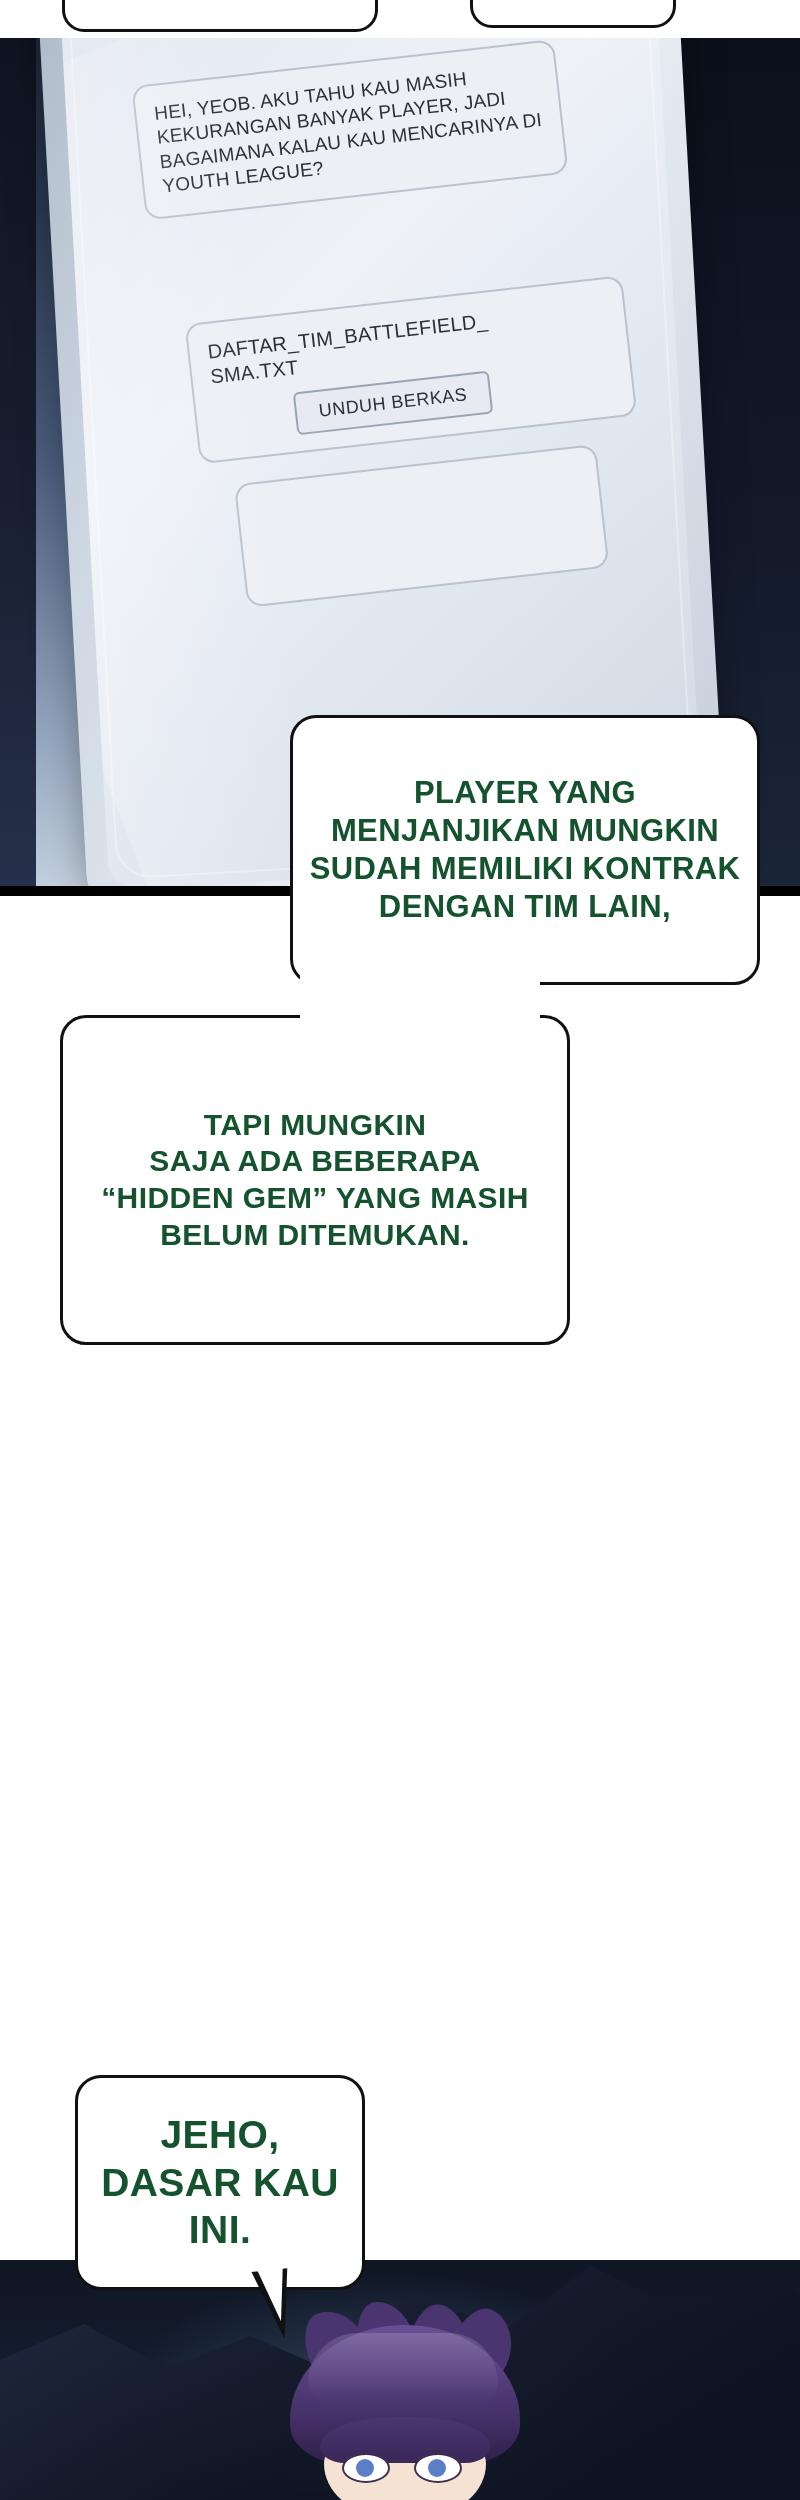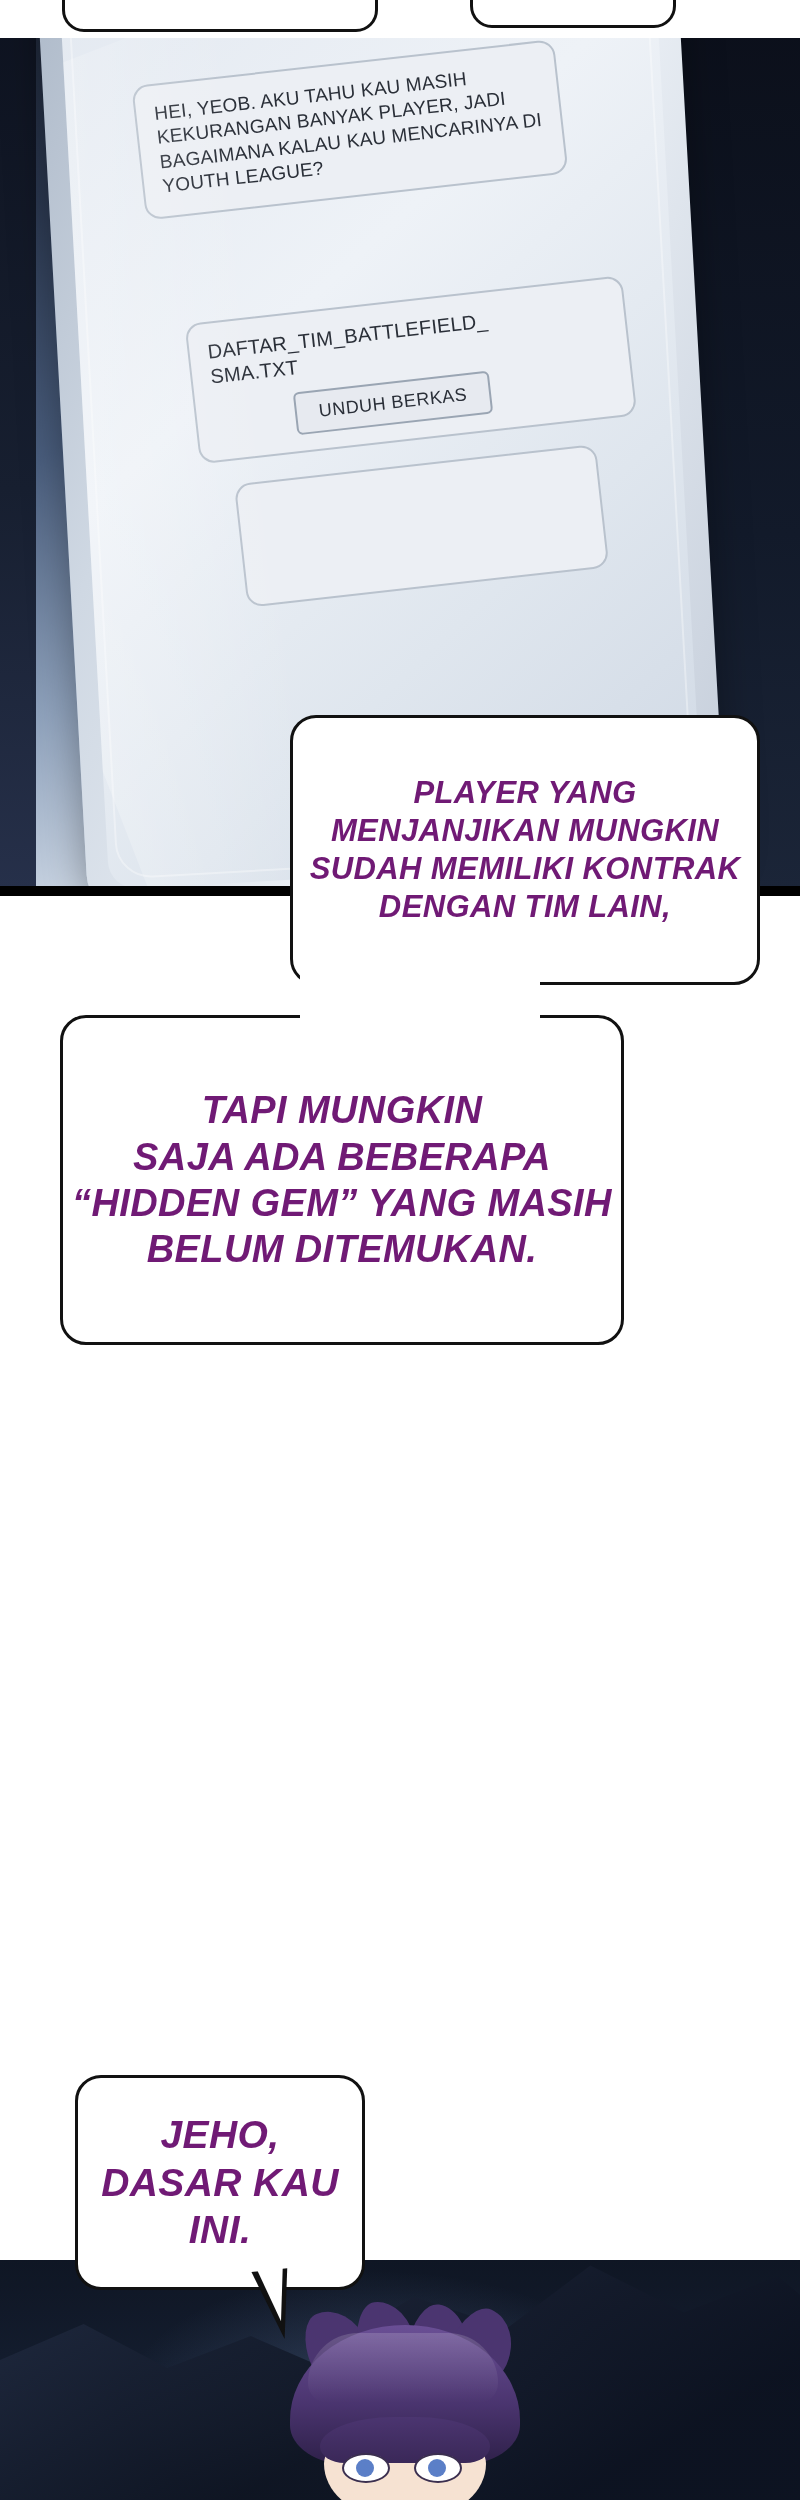--- a/index.html
+++ b/index.html
@@ -137,46 +137,45 @@
     pointer-events: none;
   }
 
   
   .balloon {
     position: absolute;
     background: #ffffff;
     border: 3px solid #111111;
     border-radius: 26px;
     text-align: center;
-    color: #701a75;
+    color: #14532d;
     display: flex;
     align-items: center;
     justify-content: center;
     box-sizing: border-box;
-    font-style: italic;
   }
   .balloon .txt {
     white-space: pre-line;
     line-height: 1.22;
     letter-spacing: 0.4px;
     font-weight: 700;
   }
   .balloon-a {
     left: 290px;
     top: 715px;
     width: 470px;
     height: 270px;
     font-size: 31px;
   }
   .balloon-b {
     left: 60px;
     top: 1015px;
-    width: 564px;
+    width: 510px;
     height: 330px;
-    font-size: 38px;
+    font-size: 30px;
   }
   
   .balloon-join {
     position: absolute;
     left: 300px;
     top: 965px;
     width: 240px;
     height: 70px;
     background: #ffffff;
     z-index: 5;

